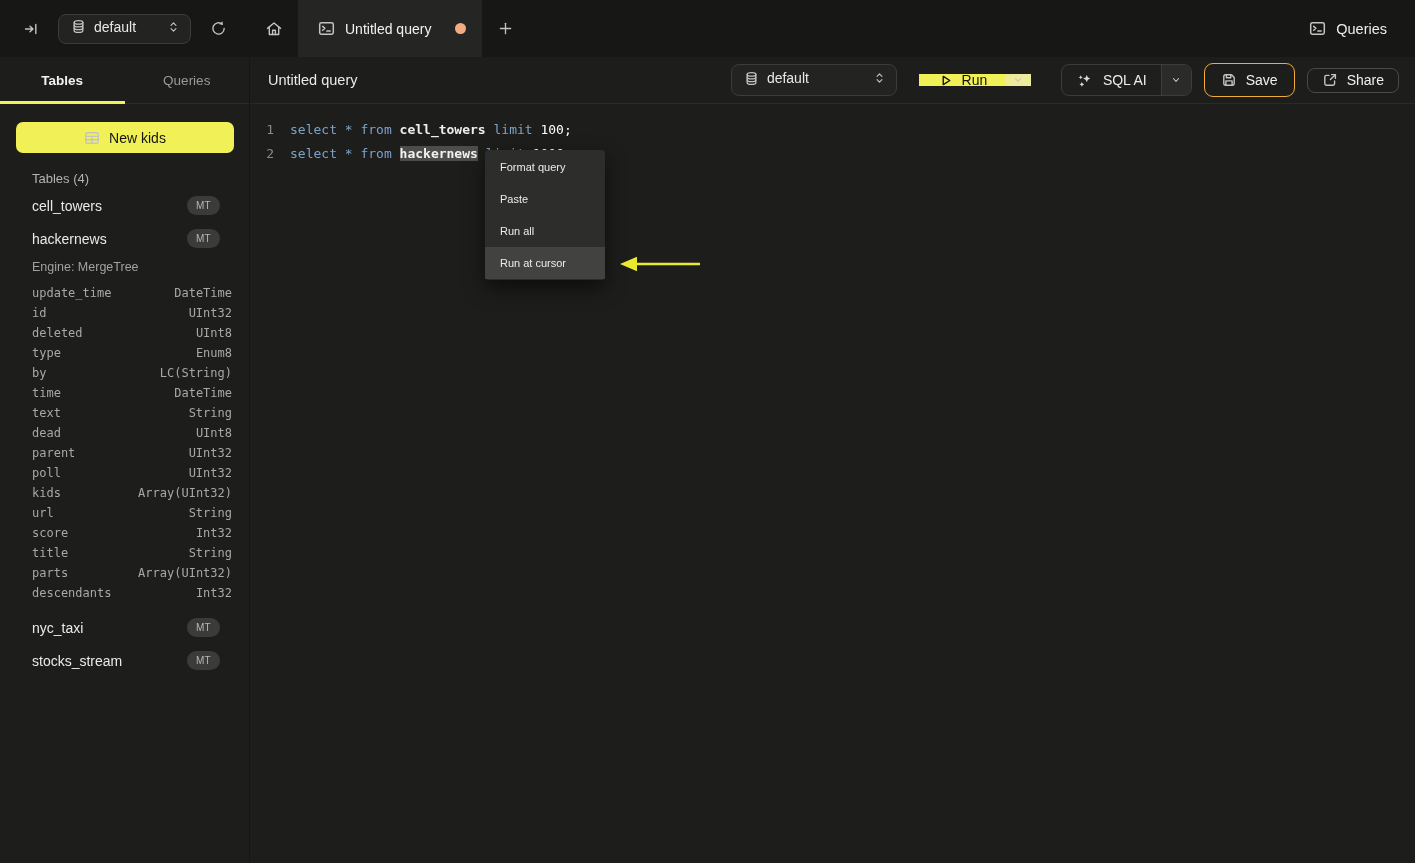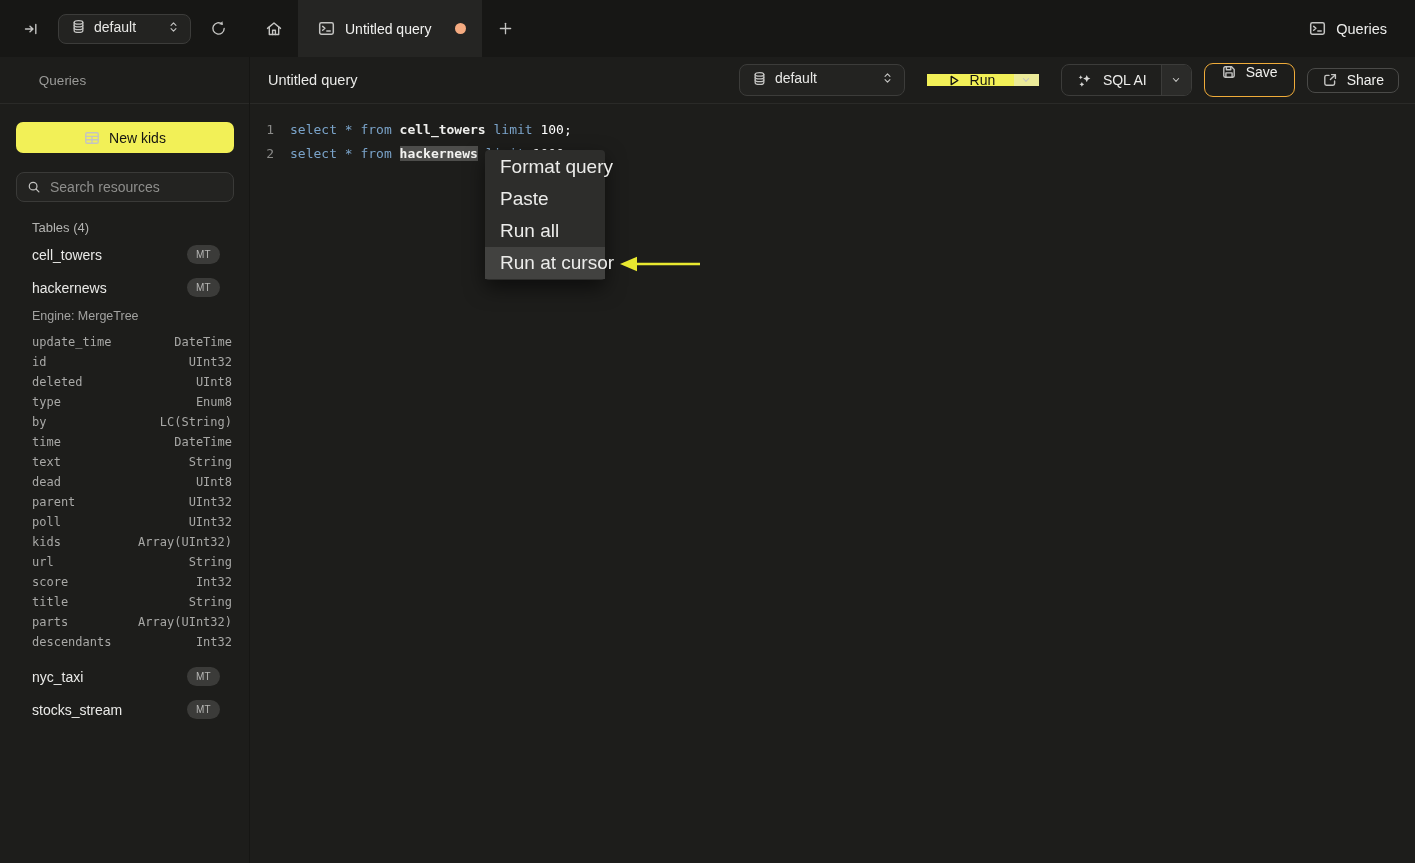--- a/index.html
+++ b/index.html
@@ -112,26 +112,27 @@
   .run-main {
     width:87px; background:#f2f057; color:#131311; font-size:14px; font-weight:500;
     display:flex; align-items:center; justify-content:center; gap:9px;
   }
   .run-caret { width:25px; background:#eceb99; display:flex; align-items:center; justify-content:center; }
 
   .dark-btn {
     height:32px; background:#1f1f1d; border:1px solid #3c3c3a; border-radius:8px;
     color:#ededeb; font-size:14px; display:flex; align-items:center; cursor:pointer; padding:0;
     overflow:hidden;
+    margin-left:8px;
   }
   .sqlai-main { display:flex; align-items:center; gap:10px; padding:0 14px 0 14px; height:100%; }
   .sqlai-caret { width:30px; height:100%; background:#2b2b29; border-left:1px solid #3c3c3a; display:flex; align-items:center; justify-content:center; }
   .save-btn {
     height:32px; background:#1d1d1b; border:1.5px solid #f0ac3a; border-radius:9px;
-    color:#f0f0ee; font-size:14px; display:flex; align-items:flex-end; justify-content:center; gap:9px;
+    color:#f0f0ee; font-size:14px; display:flex; align-items:center; justify-content:center; gap:9px;
     padding:16px 16px; cursor:pointer;
   }
   .share-btn {
     height:25px; background:#1d1d1b; border:1px solid #4a4a48; border-radius:8px;
     color:#f0f0ee; font-size:14px; display:flex; align-items:center; justify-content:center; gap:9px;
     padding:0 14px; cursor:pointer;
   }
 
   
   .editor { position:absolute; left:0; top:48px; right:0; bottom:0; padding-top:12px; cursor:text; }
@@ -144,21 +145,21 @@
   .tok-num { color:#ffffff; }
 
   
   .context-menu {
     position:absolute; left:235px; top:93px; width:120px; z-index:10;
     background:#2d2d2b; border-radius:4px; padding:1px 0;
     box-shadow:0 8px 20px rgba(0,0,0,.55);
   }
   .menu-item {
     height:32px; display:flex; align-items:center; padding-left:15px;
-    font-size:19px; color:#ececea; cursor:pointer; white-space:nowrap;
+    font-size:11px; color:#ececea; cursor:pointer; white-space:nowrap;
   }
   .menu-item.highlighted { background:#424240; }
 
   .annotation-arrow { position:absolute; left:368px; top:198px; z-index:11; }
 </style>
 </head>
 <body>
 
 <div class="app">
 
@@ -250,48 +251,38 @@
           </g>
             </svg>
         </span>
         <span>Queries</span>
       </button>
     </div>
   </header>
 
   <aside class="sidebar">
     <div class="side-tabs">
+      <button class="side-tab active">Tables</button>
       <button class="side-tab">Queries</button>
     </div>
 
     <button class="new-table-btn">
       <span>
         <svg width="16" height="16" viewBox="0 0 16 16">
             <g class="stroke-ic" stroke="#141412" stroke-width="1.3">
           <rect x="1.8" y="2.8" width="12.4" height="10.4" rx="1.2"></rect>
           <path d="M1.8 6.4 h12.4"></path>
           <path d="M8 6.4 V13.2"></path>
           <path d="M1.8 9.8 h12.4"></path>
         </g>
           </svg>
       </span>
       <span>New kids</span>
     </button>
 
-    <div class="search-box">
-      <span>
-        <svg width="14" height="14" viewBox="0 0 16 16">
-            <g class="stroke-ic" stroke="#9a9a98">
-          <circle cx="7" cy="7" r="4.4"></circle>
-              <path d="M10.3 10.3 L13.6 13.6"></path>
-        </g>
-          </svg>
-      </span>
-      <input type="text" placeholder="Search resources" style="">
-    </div>
 
     <div class="section-label">Tables (4)</div>
 
     <div>
         <div class="table-row">
           <span class="table-name">cell_towers</span>
           <span class="engine-badge">MT</span>
         </div>
         <div class="table-row">
           <span class="table-name">hackernews</span>

